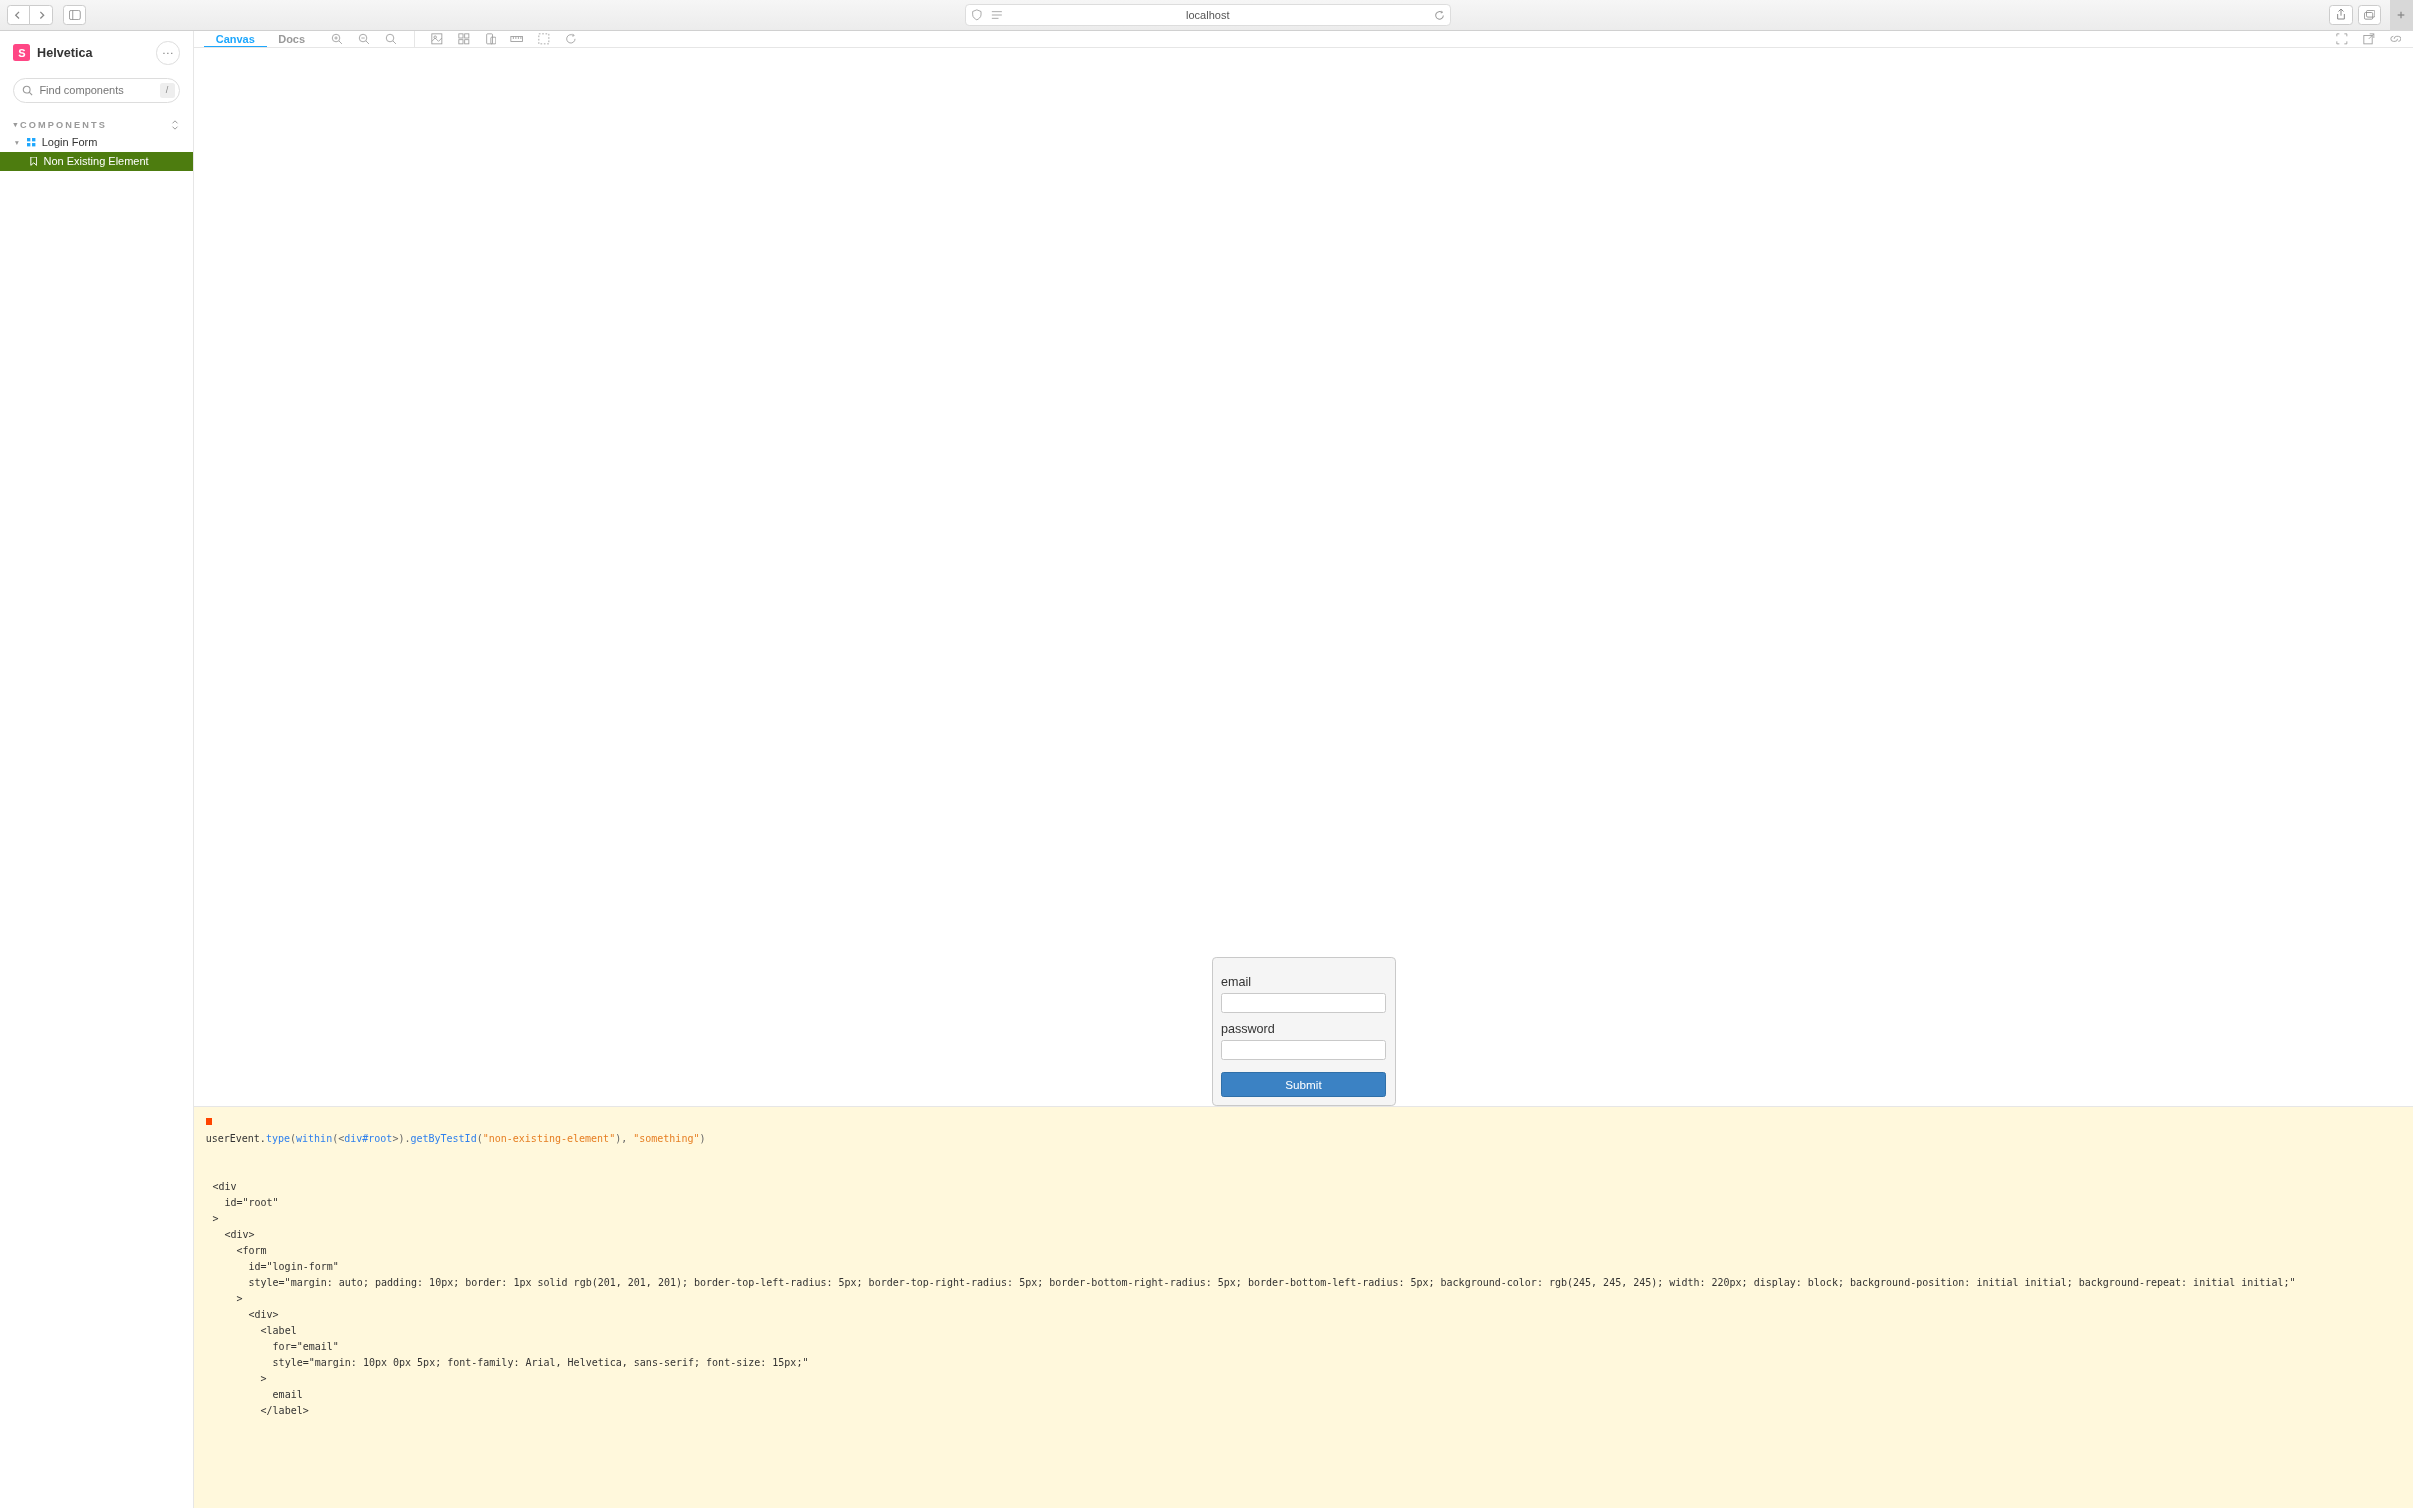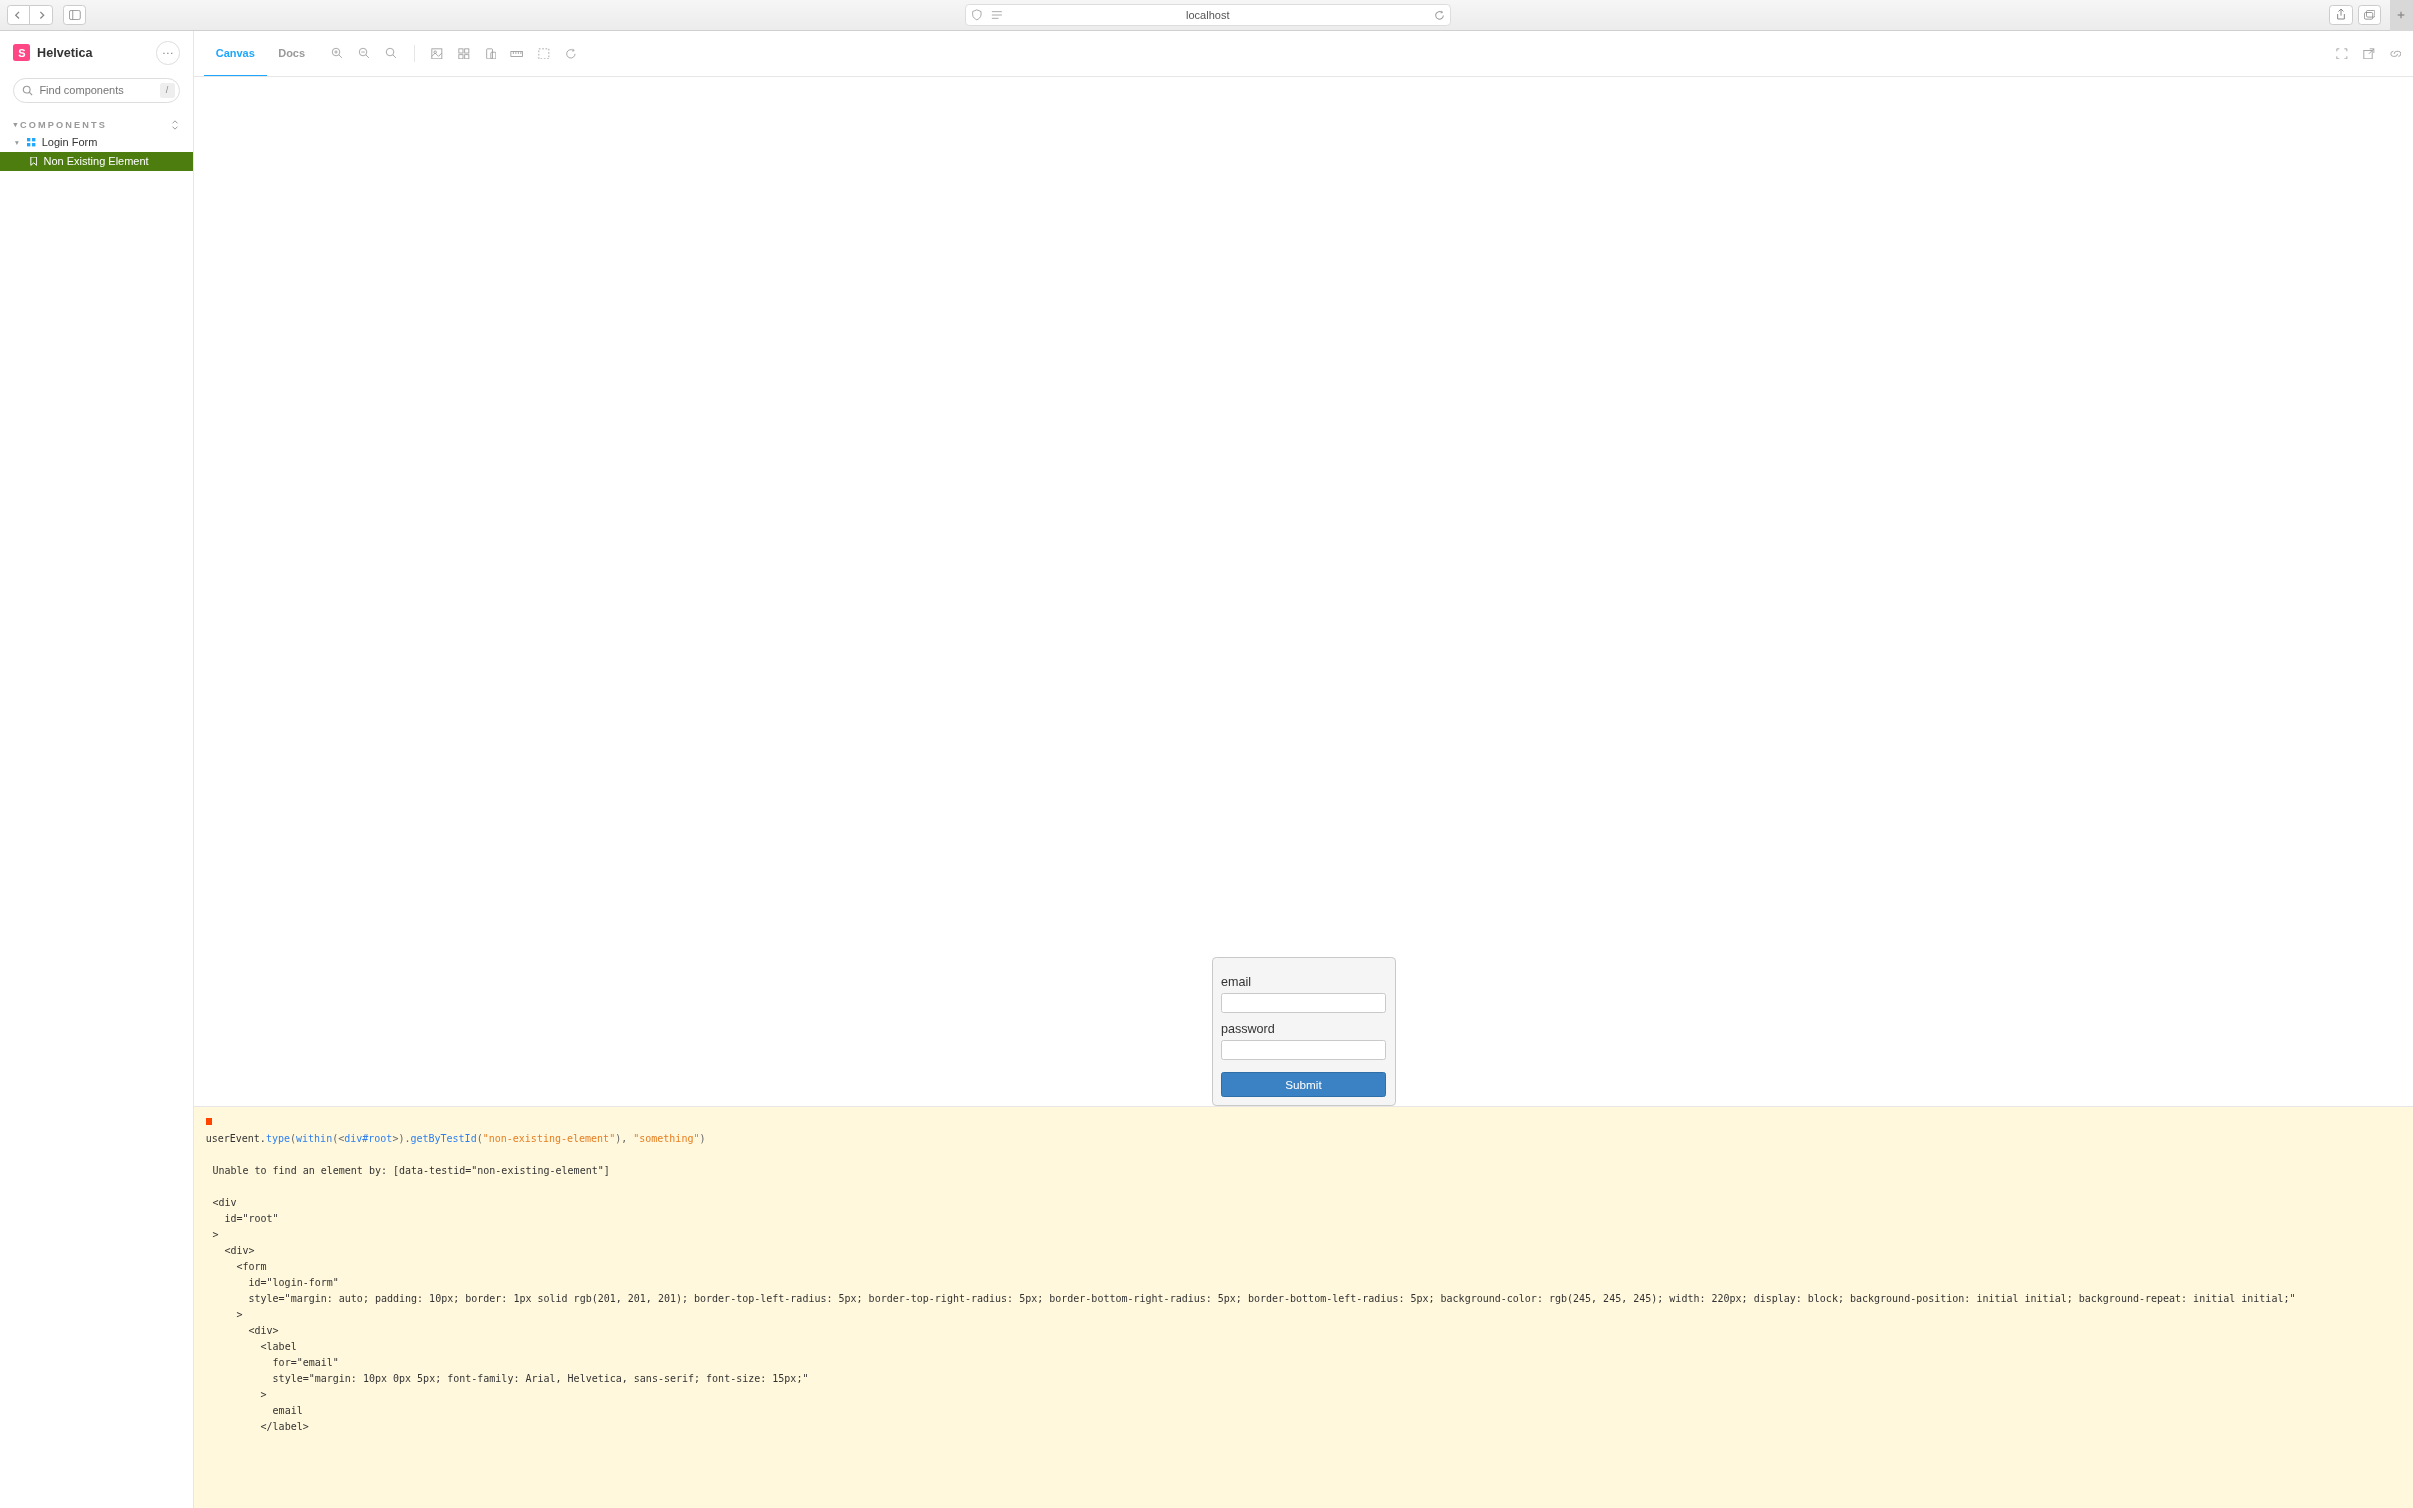--- a/index.html
+++ b/index.html
@@ -41,21 +41,21 @@
 .tree-item.story { padding-left: 28.5px; }
 .tree-item.selected { background: #4d7c0f; color: #fff; }
 .tree-icn { width: 10px; height: 10px; display: inline-flex; align-items: center; justify-content: center; }
 .tree-icn.component { color: #1ea7fd; }
 .tree-icn.story-icn { color: #37d5d3; }
 .tree-item.selected .tree-icn.story-icn { color: #fff; }
 .caret { width: 6.7px; font-size: 7.5px; color: #999; }
 
 
 .main { flex: 1; display: flex; flex-direction: column; background: #fff; }
-.toolbar { height: 46px; border-bottom: 0.8px solid #e6e6e6; display: flex; align-items: center; padding: 0 10px; }
+.toolbar { height: 17px; border-bottom: 0.8px solid #e6e6e6; display: flex; align-items: center; padding: 0 10px; }
 .toolbar-tabs { display: flex; height: 100%; }
 .toolbar-tab { padding: 0 11.7px; display: flex; align-items: center; font-size: 11px; font-weight: 600; color: #999; border-bottom: 1.7px solid transparent; }
 .toolbar-tab.active { color: #1ea7fd; border-bottom-color: #1ea7fd; }
 .toolbar-tools { display: flex; gap: 11.7px; margin-left: 13.4px; align-items: center; }
 .toolbar-sep { width: 0.8px; height: 17px; background: #e6e6e6; margin: 0 3.4px; }
 .tool-btn { color: #999; display: flex; align-items: center; justify-content: center; width: 15px; height: 15px; }
 .toolbar-right { margin-left: auto; display: flex; gap: 11.7px; }
 
 
 .canvas { flex: 1; display: flex; align-items: flex-start; justify-content: center; padding-top: 15px; overflow: auto; }
@@ -306,21 +306,20 @@
         <button type="button">Submit</button>
       </form>
     </div>
 
     <div class="addons">
       <div class="error-body">
         <span class="marker"></span><br>
         <span><span>userEvent.</span><span class="tok-fn">type</span><span class="tok-paren">(</span><span class="tok-fn">within</span><span class="tok-paren">(&lt;</span><span class="tok-el">div</span><span class="tok-id">#root</span><span class="tok-paren">&gt;).</span><span class="tok-fn">getByTestId</span><span class="tok-paren">(</span><span class="tok-str">"non-existing-element"</span><span class="tok-paren">), </span><span class="tok-str">"something"</span><span class="tok-paren">)</span></span>
         <br><br>
         <div style="padding-left:6.7px">
-          <div>Unable to find an element by: [data-testid="non-existing-element"]</div>
           <br>
           <pre>&lt;div
   id="root"
 &gt;
   &lt;div&gt;
     &lt;form
       id="login-form"
       style="margin: auto; padding: 10px; border: 1px solid rgb(201, 201, 201); border-top-left-radius: 5px; border-top-right-radius: 5px; border-bottom-right-radius: 5px; border-bottom-left-radius: 5px; background-color: rgb(245, 245, 245); width: 220px; display: block; background-position: initial initial; background-repeat: initial initial;"
     &gt;
       &lt;div&gt;

